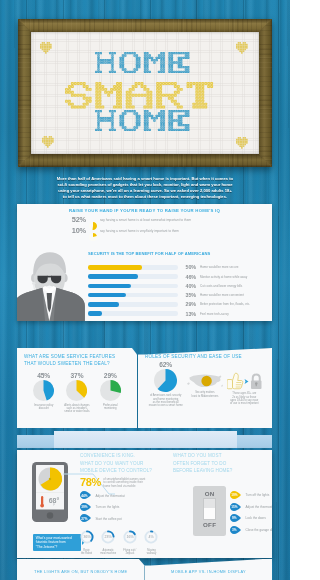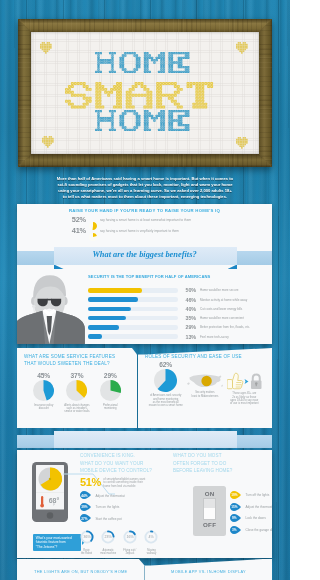--- a/index.html
+++ b/index.html
@@ -1448,35 +1448,28 @@
       <div id="rhrows">
           <div class="rh-row">
             <div class="rh-val">52%</div>
             <div class="rh-icon"><svg width="8" height="8" viewBox="0 0 8 8">
                 <circle cx="4" cy="4" r="4" fill="#fbfbf5"></circle>
                 <path d="M4 4 L4 0 A4 4 0 1 1 3.50 7.97 Z" fill="#f2c200"></path>
               </svg></div>
             <div class="rh-txt">say having a smart home is at least somewhat important to them</div>
           </div>
           <div class="rh-row">
-            <div class="rh-val">41%</div>
+            <div class="rh-val">10%</div>
             <div class="rh-icon"><svg width="8" height="8" viewBox="0 0 8 8">
                 <circle cx="4" cy="4" r="4" fill="#fbfbf5"></circle>
                 <path d="M4 4 L4 0 A4 4 0 0 1 7.87 3.01 Z" fill="#f2c200"></path>
               </svg></div>
             <div class="rh-txt">say having a smart home is very/fairly important to them</div>
           </div>
         </div>
-    </div>
-    <div class="ribbon">
-      <div class="back"></div>
-      <div class="main"></div>
-      <div class="fold-l"></div>
-      <div class="fold-r"></div>
-      <div class="txt">What are the biggest benefits?</div>
     </div>
     <div style="position:relative;height:76px;overflow:hidden;">
       <svg class="guard" width="69" height="71" viewBox="0 0 128 132">
         <g>
           <ellipse cx="32" cy="52" rx="6" ry="8" fill="#cbcdcf"></ellipse>
           <ellipse cx="88" cy="52" rx="6" ry="8" fill="#cbcdcf"></ellipse>
           <path d="M31 41 C31 18 43 6 60 6 C77 6 89 18 89 41 L89 55 C89 75 77 87 60 87 C43 87 31 75 31 55 Z" fill="#d7d9da"></path>
           <path d="M30 44 C30 17 42 4 61 4 C81 4 91 18 91 40 C91 45 89 45 87 42 C82 31 74 25 62 25 C49 25 40 30 35 43 C33 49 30 49 30 44 Z" fill="#c9cbcd"></path>
           <path d="M38 44 C44 34 52 29 62 29 C72 29 81 33 86 40 C80 36 72 33 63 34 C53 35 45 39 38 44 Z" fill="#d7d9da"></path>
           <circle cx="31" cy="62" r="3.2" fill="#e4e6e7"></circle>
@@ -1669,21 +1662,21 @@
       <path d="M0 2 L30 2 L46 22 L52 22" fill="none" stroke="#bcdcee" stroke-width="1"></path>
     </svg>
 
     <div class="wl-left">
       <div class="wl-head">
         <div>CONVENIENCE IS KING.</div>
         <div>WHAT DO YOU WANT YOUR</div>
         <div>MOBILE DEVICE TO CONTROL?</div>
       </div>
       <div class="wl-big">
-        <span class="wl-bigpct">51%</span>
+        <span class="wl-bigpct">78%</span>
         <span class="wl-bigtxt">
           <span style="display:block">of smartphone/tablet owners want</span>
           <span style="display:block">to control something inside their</span>
           <span style="display:block">home from bed via mobile</span>
         </span>
       </div>
       <div id="wl-left-items">
           <div class="wl-item">
             <div class="drop">
               <svg width="11" height="8" viewBox="0 0 11 8">

